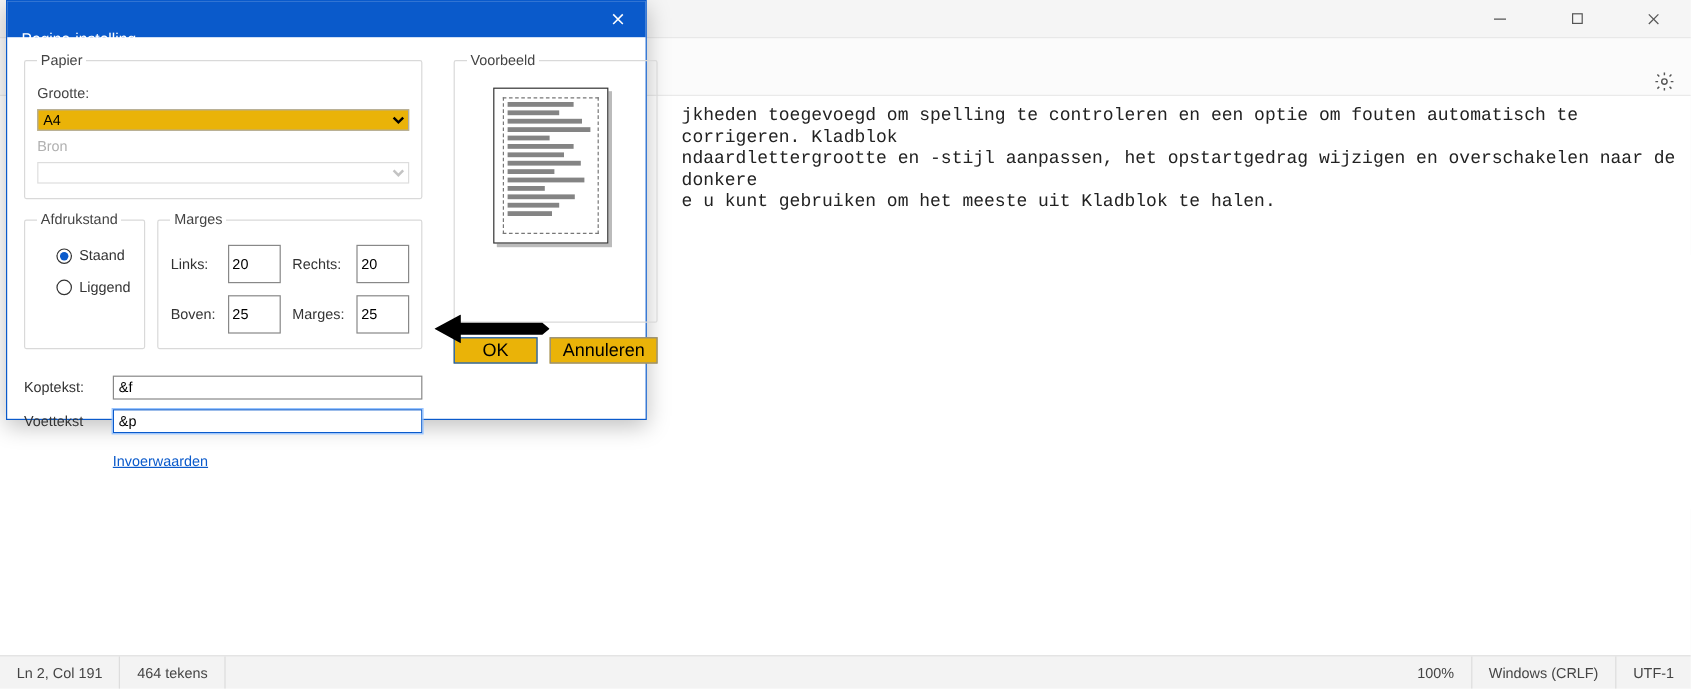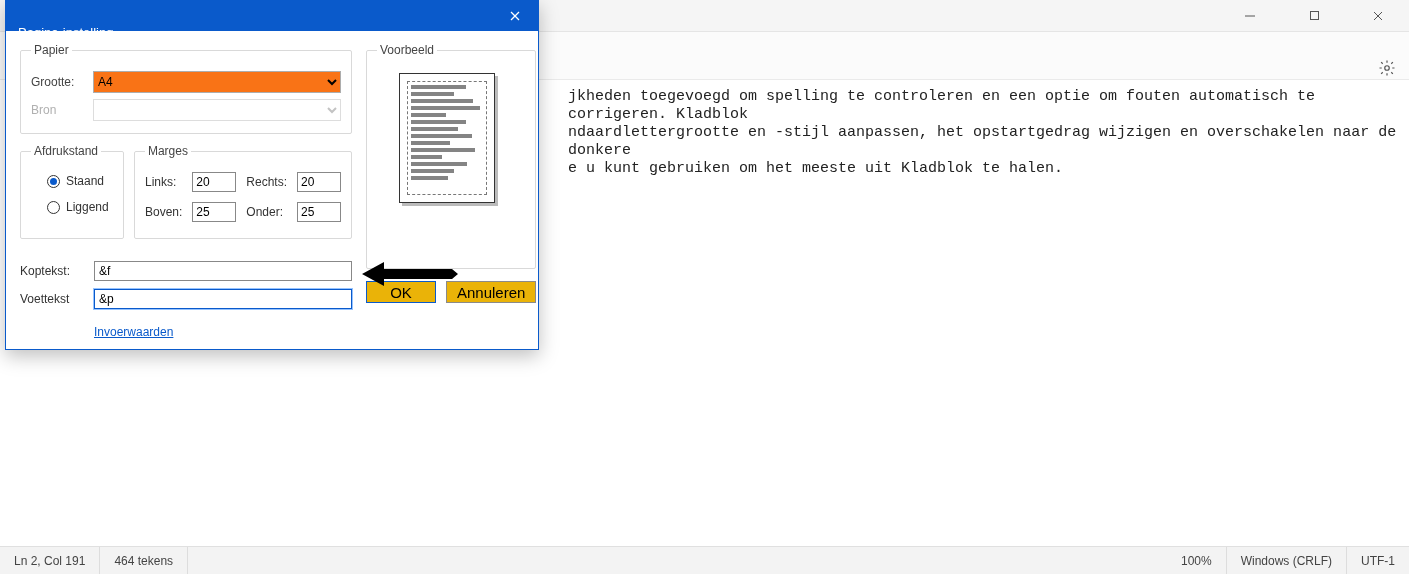--- a/index.html
+++ b/index.html
@@ -113,53 +113,53 @@
     font-size:15px;
   }
   .dialog-body {
     padding: 12px 14px 10px 14px;
     display: flex;
     flex-direction: column;
     height: calc(100% - 30px);
   }
   .top-area {
     display: flex;
-    gap: 14px;
+    gap: 26px;
   }
   .left-col {
     display:flex;
     flex-direction:column;
     gap: 10px;
     width: 342px;
   }
   fieldset {
     border: 1px solid #d9d9d9;
     border-radius: 2px;
     padding: 8px 10px 12px 10px;
     margin:0;
   }
   fieldset legend {
     font-size: 12px;
     color:#444;
     padding: 0 3px;
   }
   .row {
     display:flex;
-    align-items:center;
     gap:6px;
     margin-top:6px;
+    flex-direction:column;
   }
   .lbl { color:#444; width:56px; }
   .lbl-disabled { color:#b0b0b0; width:56px;}
   select.combo {
     flex:1;
     height:22px;
     font-size:12px;
     border:1px solid #adadad;
-    background:#f97316;
+    background:#eab308;
   }
   select.combo2 {
     flex:1;
     height:22px;
     font-size:12px;
     border:1px solid #d0d0d0;
     background:#fff;
     color:#aaa;
   }
   .two-cols {
@@ -193,21 +193,21 @@
   }
   .margin-grid {
     display:grid;
     grid-template-columns: auto 44px auto 44px;
     gap: 10px 10px;
     align-items:center;
     margin-top:6px;
   }
   .margin-grid .ml { font-size:12px; color:#333; }
   .numbox {
-    width:44px; height:20px;
+    width:44px; height:32px;
     border:1px solid #888;
     font-size:12px;
     padding:2px 3px;
     text-align:left;
   }
   .hf-grid {
     display:grid;
     grid-template-columns: 68px 1fr;
     gap:8px 6px;
     margin-top: 12px;
@@ -379,21 +379,21 @@
 
           <fieldset class="margins">
             <legend>Marges</legend>
             <div class="margin-grid">
               <span class="ml">Links:</span>
               <input class="numbox" value="20" style="">
               <span class="ml">Rechts:</span>
               <input class="numbox" value="20" style="">
               <span class="ml">Boven:</span>
               <input class="numbox" value="25" style="">
-              <span class="ml">Onder:</span>
+              <span class="ml">Marges:</span>
               <input class="numbox" value="25" style="">
             </div>
           </fieldset>
         </div>
 
         <div class="hf-grid">
           <span class="hl">Koptekst:</span>
           <input class="textin" value="&amp;f" style="">
           <span class="hl">Voettekst</span>
           <input class="textin focus" value="&amp;p" style="">

